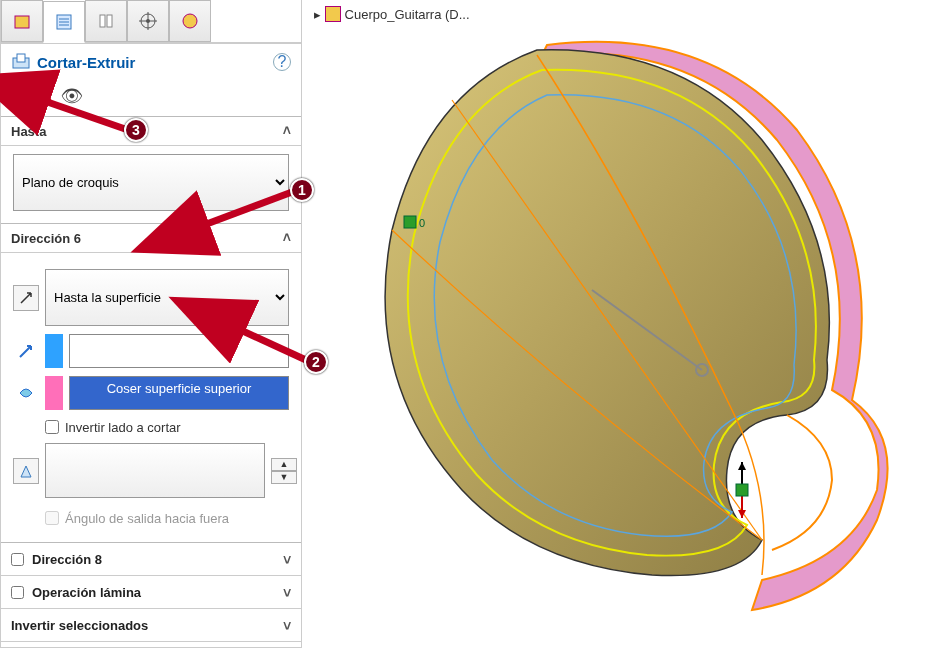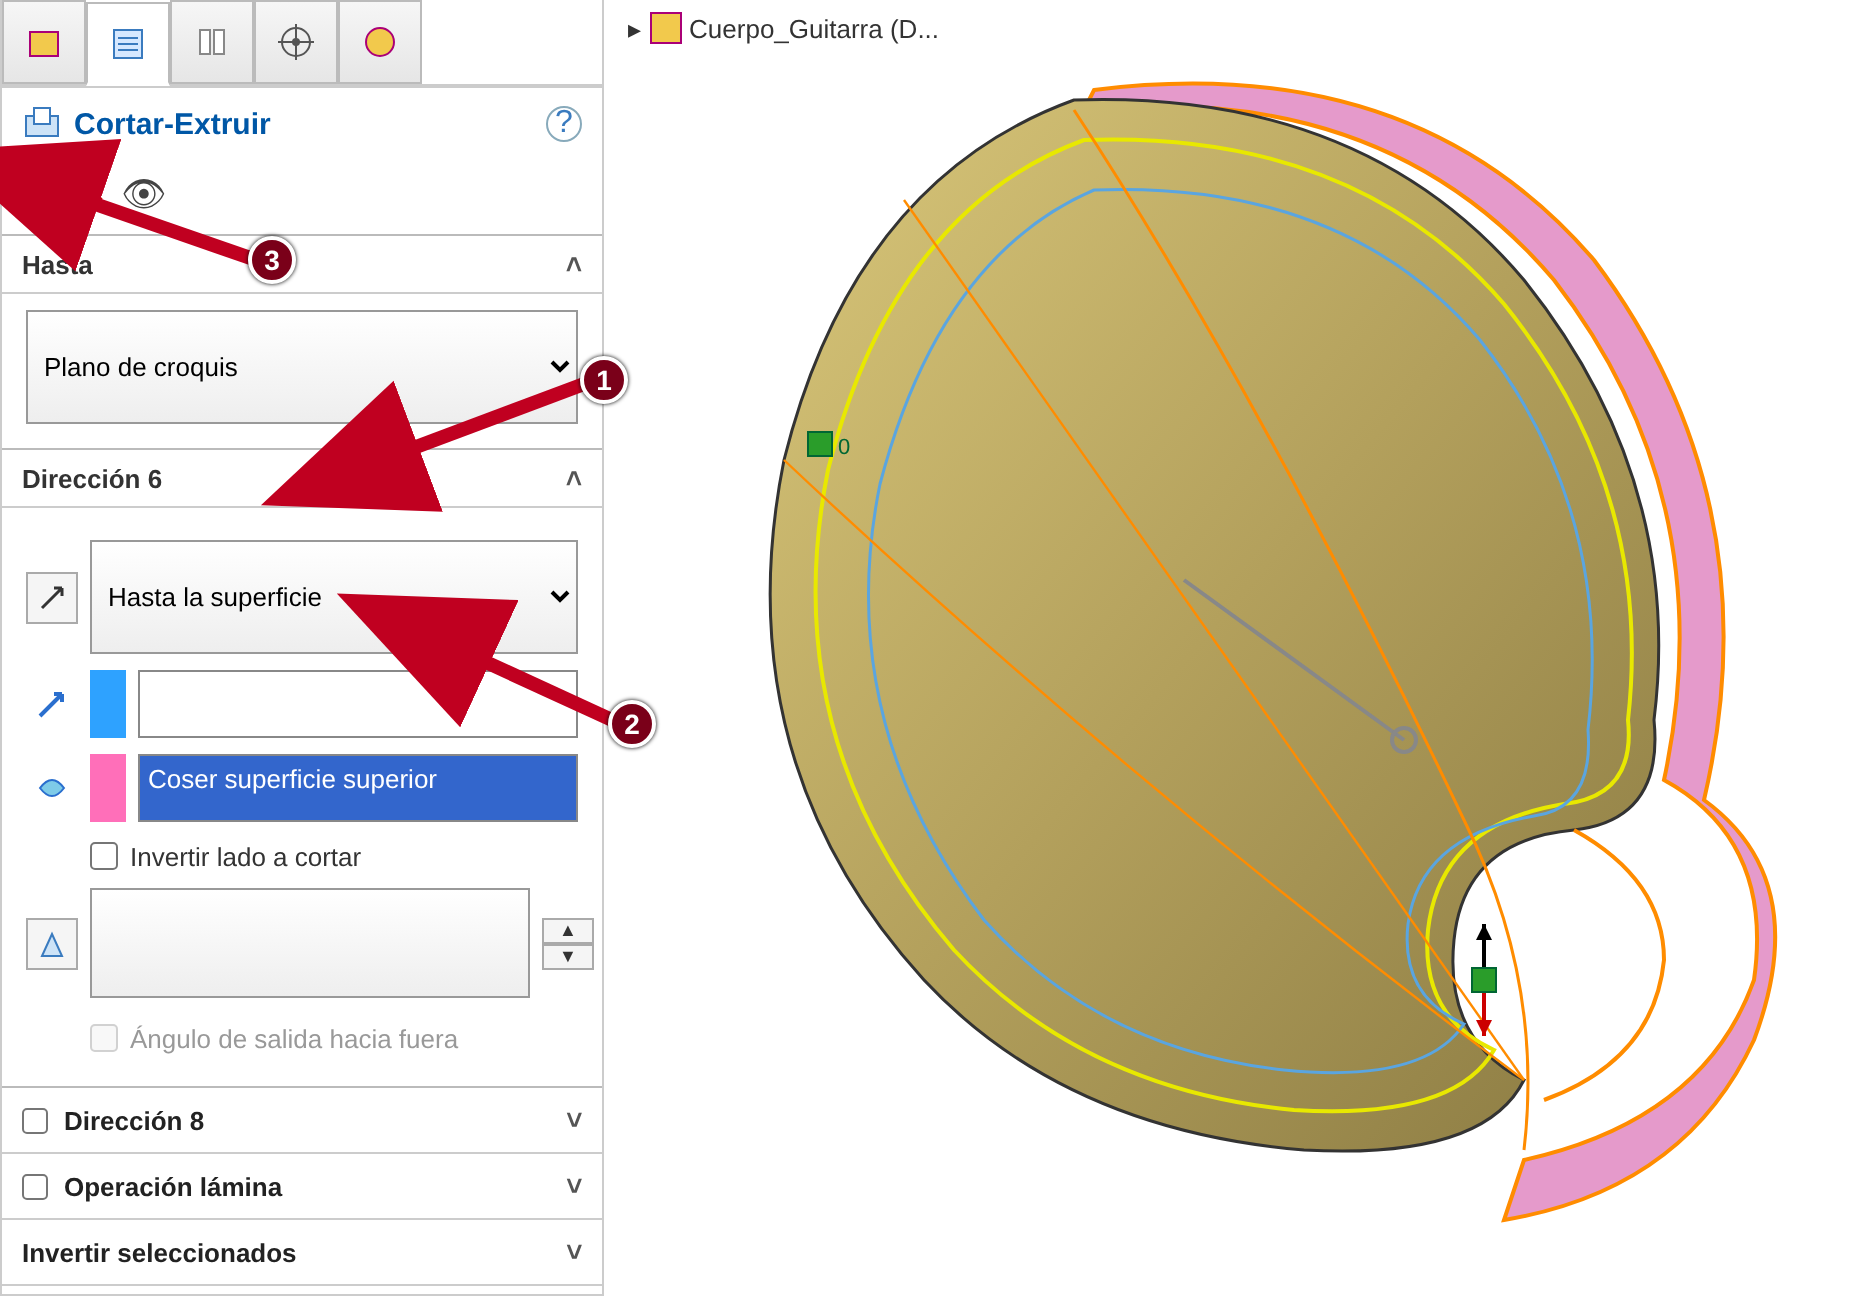--- a/index.html
+++ b/index.html
@@ -121,21 +121,21 @@
     <div class="row" style="align-items:stretch;">
       <div style="width:26px; display:flex; align-items:center; justify-content:center; color:#2a6fce;">
         <svg width="18" height="18">
             <path d="M3 15 L14 4 M14 4 L10 4 M14 4 L14 8" stroke="#2a6fce" fill="none" stroke-width="2"></path>
           </svg>
       </div>
       <div class="colorbox bluebox"></div>
       <div class="bigfield"></div>
     </div>
 
-    <div class="row" style="align-items:stretch;">
+    <div class="row" style="align-items:stretch;text-align:center;">
       <div style="width:26px; display:flex; align-items:center; justify-content:center;">
         <svg width="20" height="20">
             <path d="M4 10 Q10 2 16 10 Q10 18 4 10 Z" fill="#7ecbe8" stroke="#2a6fce"></path>
           </svg>
       </div>
       <div class="colorbox pinkbox"></div>
       <div class="bigfield selfield">Coser superficie superior</div>
     </div>
 
     <div class="checkrow" style="padding-left:32px;">

